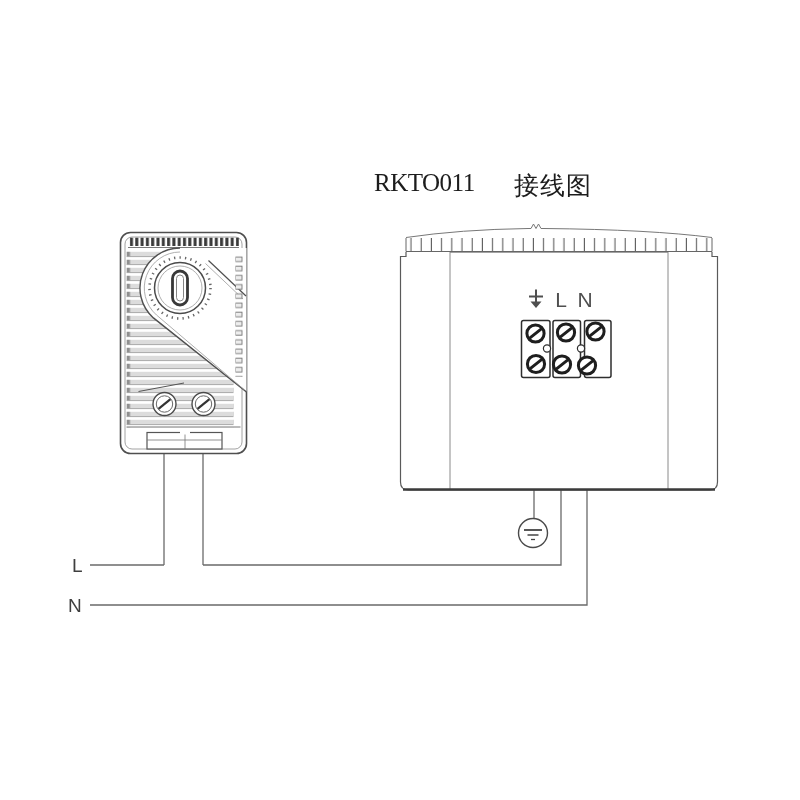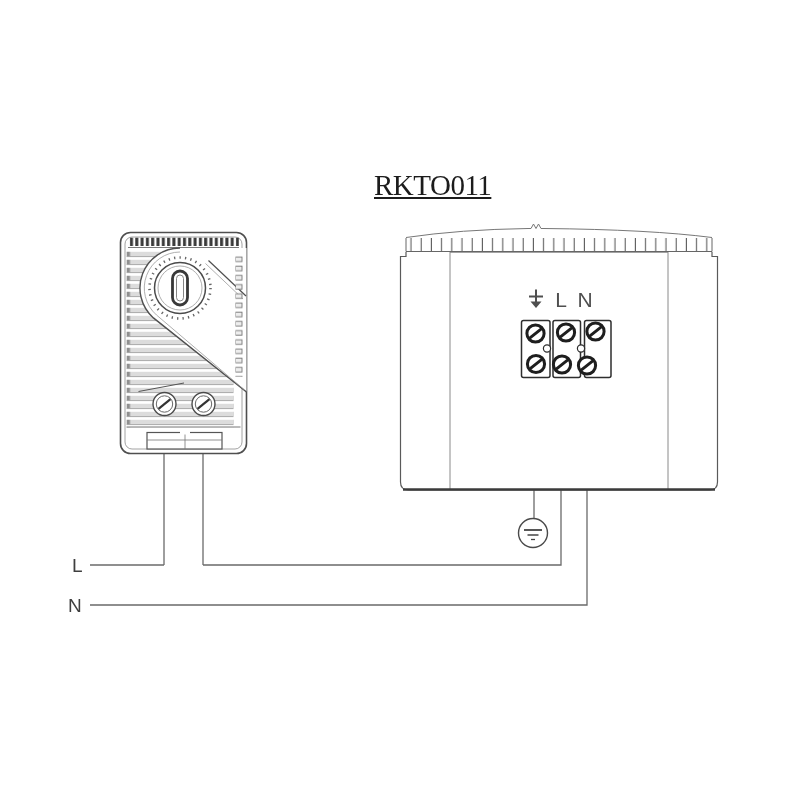--- a/index.html
+++ b/index.html
@@ -2,33 +2,34 @@
 <html><head>
 <meta charset="utf-8">
 <style>
   html,body{margin:0;padding:0;background:#ffffff;}
   #screen{
     position:relative;width:800px;height:800px;background:#ffffff;overflow:hidden;
     font-family:"Liberation Sans",sans-serif;
   }
   .title-text{
     position:absolute;top:169px;font-family:"Liberation Serif",serif;
-    font-size:29px;color:#1c1c1c;letter-spacing:-0.5px;white-space:nowrap;text-decoration:underline;
+    font-size:25px;color:#1c1c1c;letter-spacing:-0.5px;white-space:nowrap;
   }
   #title-left{left:374px;}
   #title-center{left:514px;letter-spacing:1px;}
   #title-right{left:632px;}
   svg text{font-family:"Liberation Sans",sans-serif;}
 </style>
 </head>
 <body>
 
 <div id="screen">
 
   <div class="title-text" id="title-left">RKTO011</div>
+  <div class="title-text" id="title-center">接线图</div>
 
   <svg width="800" height="800" viewBox="0 0 800 800">
     <defs>
       <pattern id="combPat" x="129" y="237" width="5.3" height="10" patternUnits="userSpaceOnUse">
         <rect x="1" y="0.5" width="3" height="8.5" fill="#3a3a3a"></rect>
       </pattern>
       <pattern id="slatPat" x="126.5" y="251" width="107" height="8" patternUnits="userSpaceOnUse">
         <rect x="0" y="0.8" width="107" height="4.2" fill="#dcdcdc"></rect>
         <rect x="0" y="0.8" width="3.5" height="4.6" fill="#8f8f8f"></rect>
         <path d="M0,5.6 H107" stroke="#9c9c9c" stroke-width="0.9"></path>

